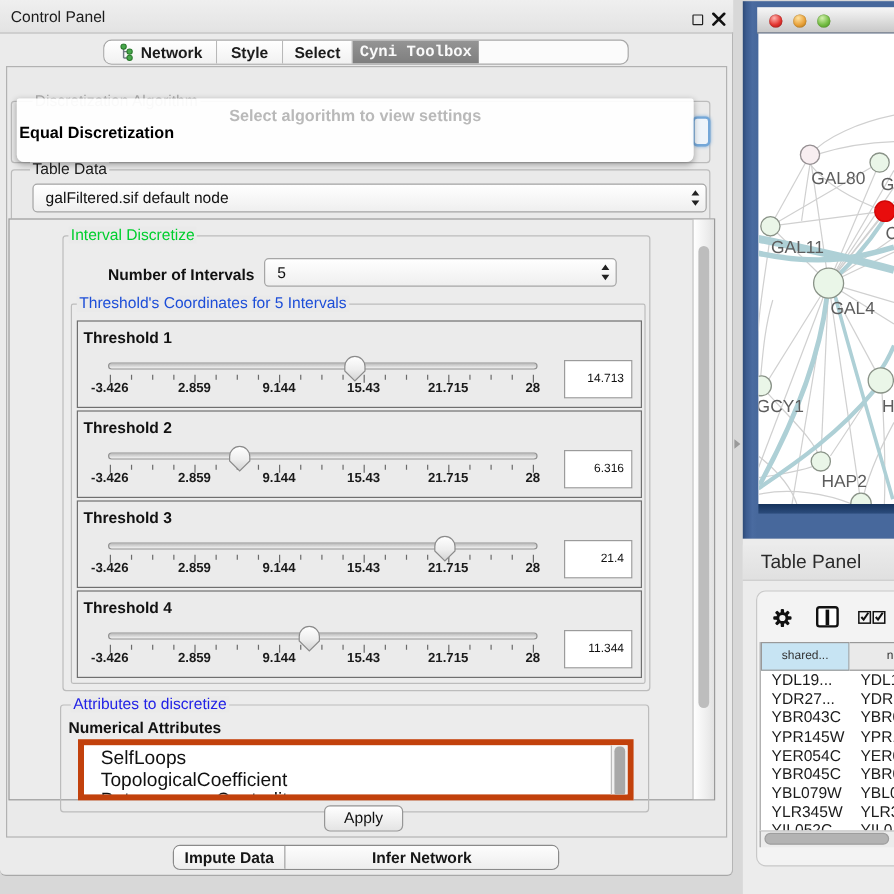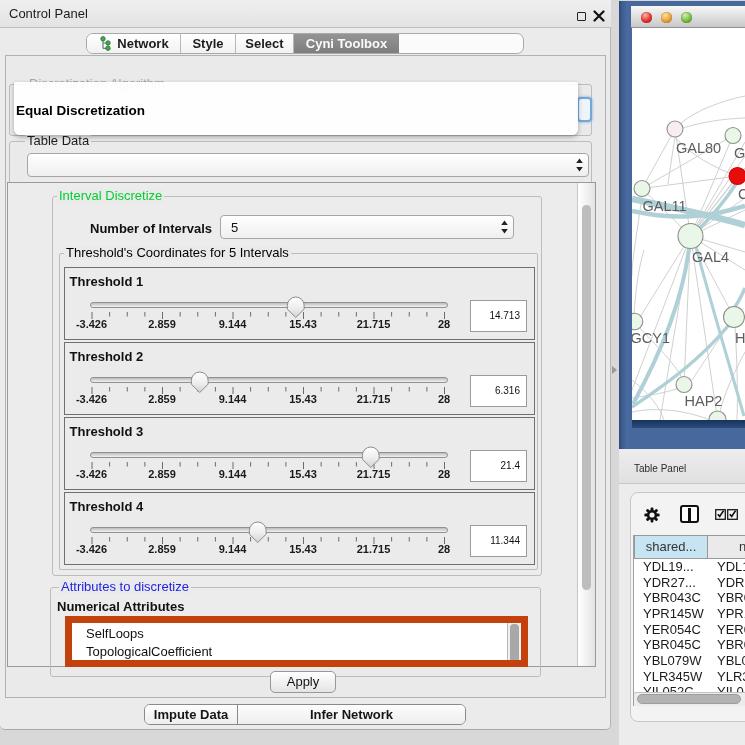--- a/index.html
+++ b/index.html
@@ -13,21 +13,21 @@
 #titlebar { position:absolute; left:0; top:0; width:611px; height:28px;
   background:linear-gradient(#efefef,#e3e3e3); border-bottom:1px solid #bdbdbd;
   font-size:13px; color:#1c1c1c; line-height:27px; padding-left:9px; }
 
 #tabbar { position:absolute; left:86px; top:33px; width:438px; height:21px;
   background:#fbfbfb; border:1px solid #a9a9a9; border-radius:7px; display:flex;
   font-size:13px; font-weight:bold; color:#1c1c1c; overflow:hidden; }
 #tabbar .seg { height:100%; display:flex; align-items:center; justify-content:center;
   border-right:1px solid #b8b8b8; background:linear-gradient(#ffffff,#f1f1f1); }
 #tabbar .seg.sel { background:linear-gradient(#949494,#7e7e7e); color:#fafafa;
-  border-right:1px solid #6e6e6e; }
+  border-right:1px solid #6e6e6e;font-family:Liberation Mono, monospace; }
 #tabbar .seg:last-child { border-right:none; }
 
 #content { position:absolute; left:5px; top:55px; width:601px; height:643px;
   border:1px solid #b2b2b2; background:#eaeaea; }
 
 .group { border:1px solid #bcbcbc; border-radius:3px; }
 .gtitle { font-size:13px; background:#eaeaea; padding:0 2px; white-space:nowrap; line-height:14px; }
 
 .combo { background:linear-gradient(#ffffff,#efefef);
   border:1px solid #a6a6a6; border-radius:4px; font-size:13px; color:#111; }
@@ -45,21 +45,21 @@
 .tbox { width:471px; height:73px; border:1px solid #6f6f6f; background:#ebebeb; }
 .tlabel { left:5px; top:6px; font-size:13px; font-weight:bold; color:#111; }
 .groove { width:358px; height:6px; border:1px solid #919191; border-radius:3px;
   background:linear-gradient(#bcbcbc,#f2f2f2); }
 .slab { top:50px; width:60px; text-align:center; font-size:11px; font-weight:bold; color:#1a1a1a; }
 .thumb { top:28px; }
 .vfield { width:57px; height:32px; background:#fff; border:1px solid #9b9b9b;
   font-size:10px; color:#111; text-align:right; padding-right:6px; line-height:30px; }
 
 #attrlist { position:absolute; left:65px; top:616px; width:463px; height:51px;
-  background:#fff; border:7px solid #c2410c; font-size:13px; color:#111; overflow:hidden; }
+  background:#fff; border:5px solid #c2410c; font-size:16px; color:#111; overflow:hidden; }
 #attrlist .item { position:absolute; left:14px; }
 #alsb { position:absolute; right:0; top:0; width:14px; height:100%;
   background:#f0f0f0; border-left:1px solid #bbb; }
 #alsbthumb { position:absolute; left:2px; top:1px; width:9px; height:42px;
   background:#a8a8a8; border-radius:4px; }
 
 #applybtn { position:absolute; left:270px; top:671px; width:66px; height:22px;
   background:linear-gradient(#ffffff,#e4e4e4); border:1px solid #979797;
   border-radius:5px; font-size:13px; color:#111; text-align:center; line-height:20px; }
 
@@ -85,28 +85,28 @@
   background:linear-gradient(#f7f7f7,#c8c8c8); border-bottom:1px solid #8f8f8f; }
 .light { position:absolute; top:5.5px; width:11px; height:11px; border-radius:50%; }
 #canvas { position:absolute; left:632px; top:28px; width:113px; height:392px;
   background:#fff; overflow:hidden; }
 #canvshadow { position:absolute; left:632px; top:420px; width:113px; height:8px;
   background:linear-gradient(#16335c,#2c4c7c); }
 
 #rpane { position:absolute; left:619px; top:449px; width:126px; height:296px; background:#ececec; }
 #tpbar { position:absolute; left:619px; top:454px; width:126px; height:30px;
   background:linear-gradient(#ebebeb,#e0e0e0); border-bottom:1px solid #c9c9c9;
-  font-size:10px; color:#2a2a2a; line-height:30px; padding-left:15px; }
+  font-size:16px; color:#2a2a2a; line-height:30px; padding-left:15px; }
 #tpanel { position:absolute; left:630px; top:492px; width:130px; height:230px;
   background:#f3f3f3; border:1px solid #c8c8c8; border-radius:8px; }
 
 #ttable { position:absolute; left:633px; top:535px; width:112px; height:157px;
   border-left:1px solid #a0a0a0; background:#fff; }
 .thead { top:0; height:23.5px; border:1px solid #999;
-  font-size:13px; color:#333; text-align:center; line-height:22px; }
+  font-size:10px; color:#333; text-align:center; line-height:22px; }
 .trow { left:633px; width:300px; height:15.6px; font-size:13px; color:#1b1b1b; }
 .trow .c1 { position:absolute; left:10px; }
 .trow .c2 { position:absolute; left:84px; }
 #hsb { position:absolute; left:633px; top:692px; width:112px; height:14px;
   background:#ececec; border-top:1px solid #c2c2c2; border-left:1px solid #a0a0a0; }
 #hsbthumb { position:absolute; left:637px; top:694px; width:104px; height:10px;
   background:#b3b3b3; border:1px solid #9e9e9e; border-radius:5px; }
 </style></head>
 <body>
 
@@ -135,37 +135,38 @@
 
 <div class="group" style="left:9px; top:84px; width:583px; height:52px;"></div>
 <div class="gtitle" style="left:27px; top:77px; color:#a9a9a9;">Discretization Algorithm</div>
 <div class="abs" style="left:577px; top:97px; width:15px; height:25px;
   border:2px solid #74a7d8; border-radius:4px; background:#eef4fa;
   box-shadow:0 0 3px #74a7d8;"></div>
 
 <div class="group" style="left:9px; top:141px; width:583px; height:46px;"></div>
 <div class="gtitle" style="left:25px; top:134px; color:#1c1c1c;">Table Data</div>
 <div class="combo" style="left:27px; top:153px; width:562px; height:24px;">
+  <span class="ctext">galFiltered.sif default node</span>
   <span class="steppers"><svg width="9" height="16" viewBox="0 0 9 16">
     <path d="M1.2 6 L4.5 1.5 L7.8 6 Z M1.2 10 L4.5 14.5 L7.8 10 Z" fill="#222"></path>
       </svg></span>
 </div>
 
 <div id="scrollpanel"></div>
 <div class="group" style="left:52px; top:196px; width:490px; height:380px;"></div>
 <div class="gtitle" style="left:57px; top:189px; color:#00cf2e;">Interval Discretize</div>
 <div class="abs" style="left:90px; top:221px; font-size:13px; font-weight:bold; color:#111;">Number of Intervals</div>
 <div class="combo" style="left:220px; top:215px; width:294px; height:24px;">
   <span class="ctext">5</span>
   <span class="steppers"><svg width="9" height="16" viewBox="0 0 9 16">
     <path d="M1.2 6 L4.5 1.5 L7.8 6 Z M1.2 10 L4.5 14.5 L7.8 10 Z" fill="#222"></path>
       </svg></span>
 </div>
 <div class="group" style="left:59px; top:253px; width:479px; height:317px; border-radius:2px;"></div>
-<div class="gtitle" style="left:64px; top:246px; color:#000000;">Threshold's Coordinates for 5 Intervals</div>
+<div class="gtitle" style="left:64px; top:246px; color:#1d4ed8;">Threshold's Coordinates for 5 Intervals</div>
 <div class="tbox" style="left:63.5px; top:267px">
     <div class="tlabel">Threshold 1</div>
     <div class="groove" style="left:25.5px; top:34px"></div>
     <svg class="ticks" width="430" height="10" style="left:0;top:44px">
       <line x1="27.00" y1="0" x2="27.00" y2="7" stroke="#6b6b6b" stroke-width="1"></line>
       <line x1="44.62" y1="0" x2="44.62" y2="4.5" stroke="#6b6b6b" stroke-width="1"></line>
       <line x1="62.25" y1="0" x2="62.25" y2="4.5" stroke="#6b6b6b" stroke-width="1"></line>
       <line x1="79.88" y1="0" x2="79.88" y2="4.5" stroke="#6b6b6b" stroke-width="1"></line>
       <line x1="97.50" y1="0" x2="97.50" y2="7" stroke="#6b6b6b" stroke-width="1"></line>
       <line x1="115.12" y1="0" x2="115.12" y2="4.5" stroke="#6b6b6b" stroke-width="1"></line>
@@ -350,20 +351,21 @@
     <div id="vsbthumb"></div>
   </div>
 
 <div id="applybtn">Apply</div>
 <div id="bottabs">
   <div class="seg" style="width:93px">Impute Data</div>
   <div class="seg" style="flex:1">Infer Network</div>
 </div>
 
 <div id="popup">
+  <div class="ph">Select algorithm to view settings</div>
   <div class="it1">Equal Discretization</div>
 </div>
 
 <div class="abs" style="left:612px; top:366px; width:0; height:0;
   border-top:4px solid transparent; border-bottom:4px solid transparent;
   border-left:5px solid #9a9a9a;"></div>
 
 <div id="netwin"></div>
 <div id="nettitle">
   <div class="light" style="left:10px; background:radial-gradient(circle at 38% 28%, #ffb3ae, #e33530 55%, #9e1a17); box-shadow:inset 0 0 1px #7a1210;"></div>

